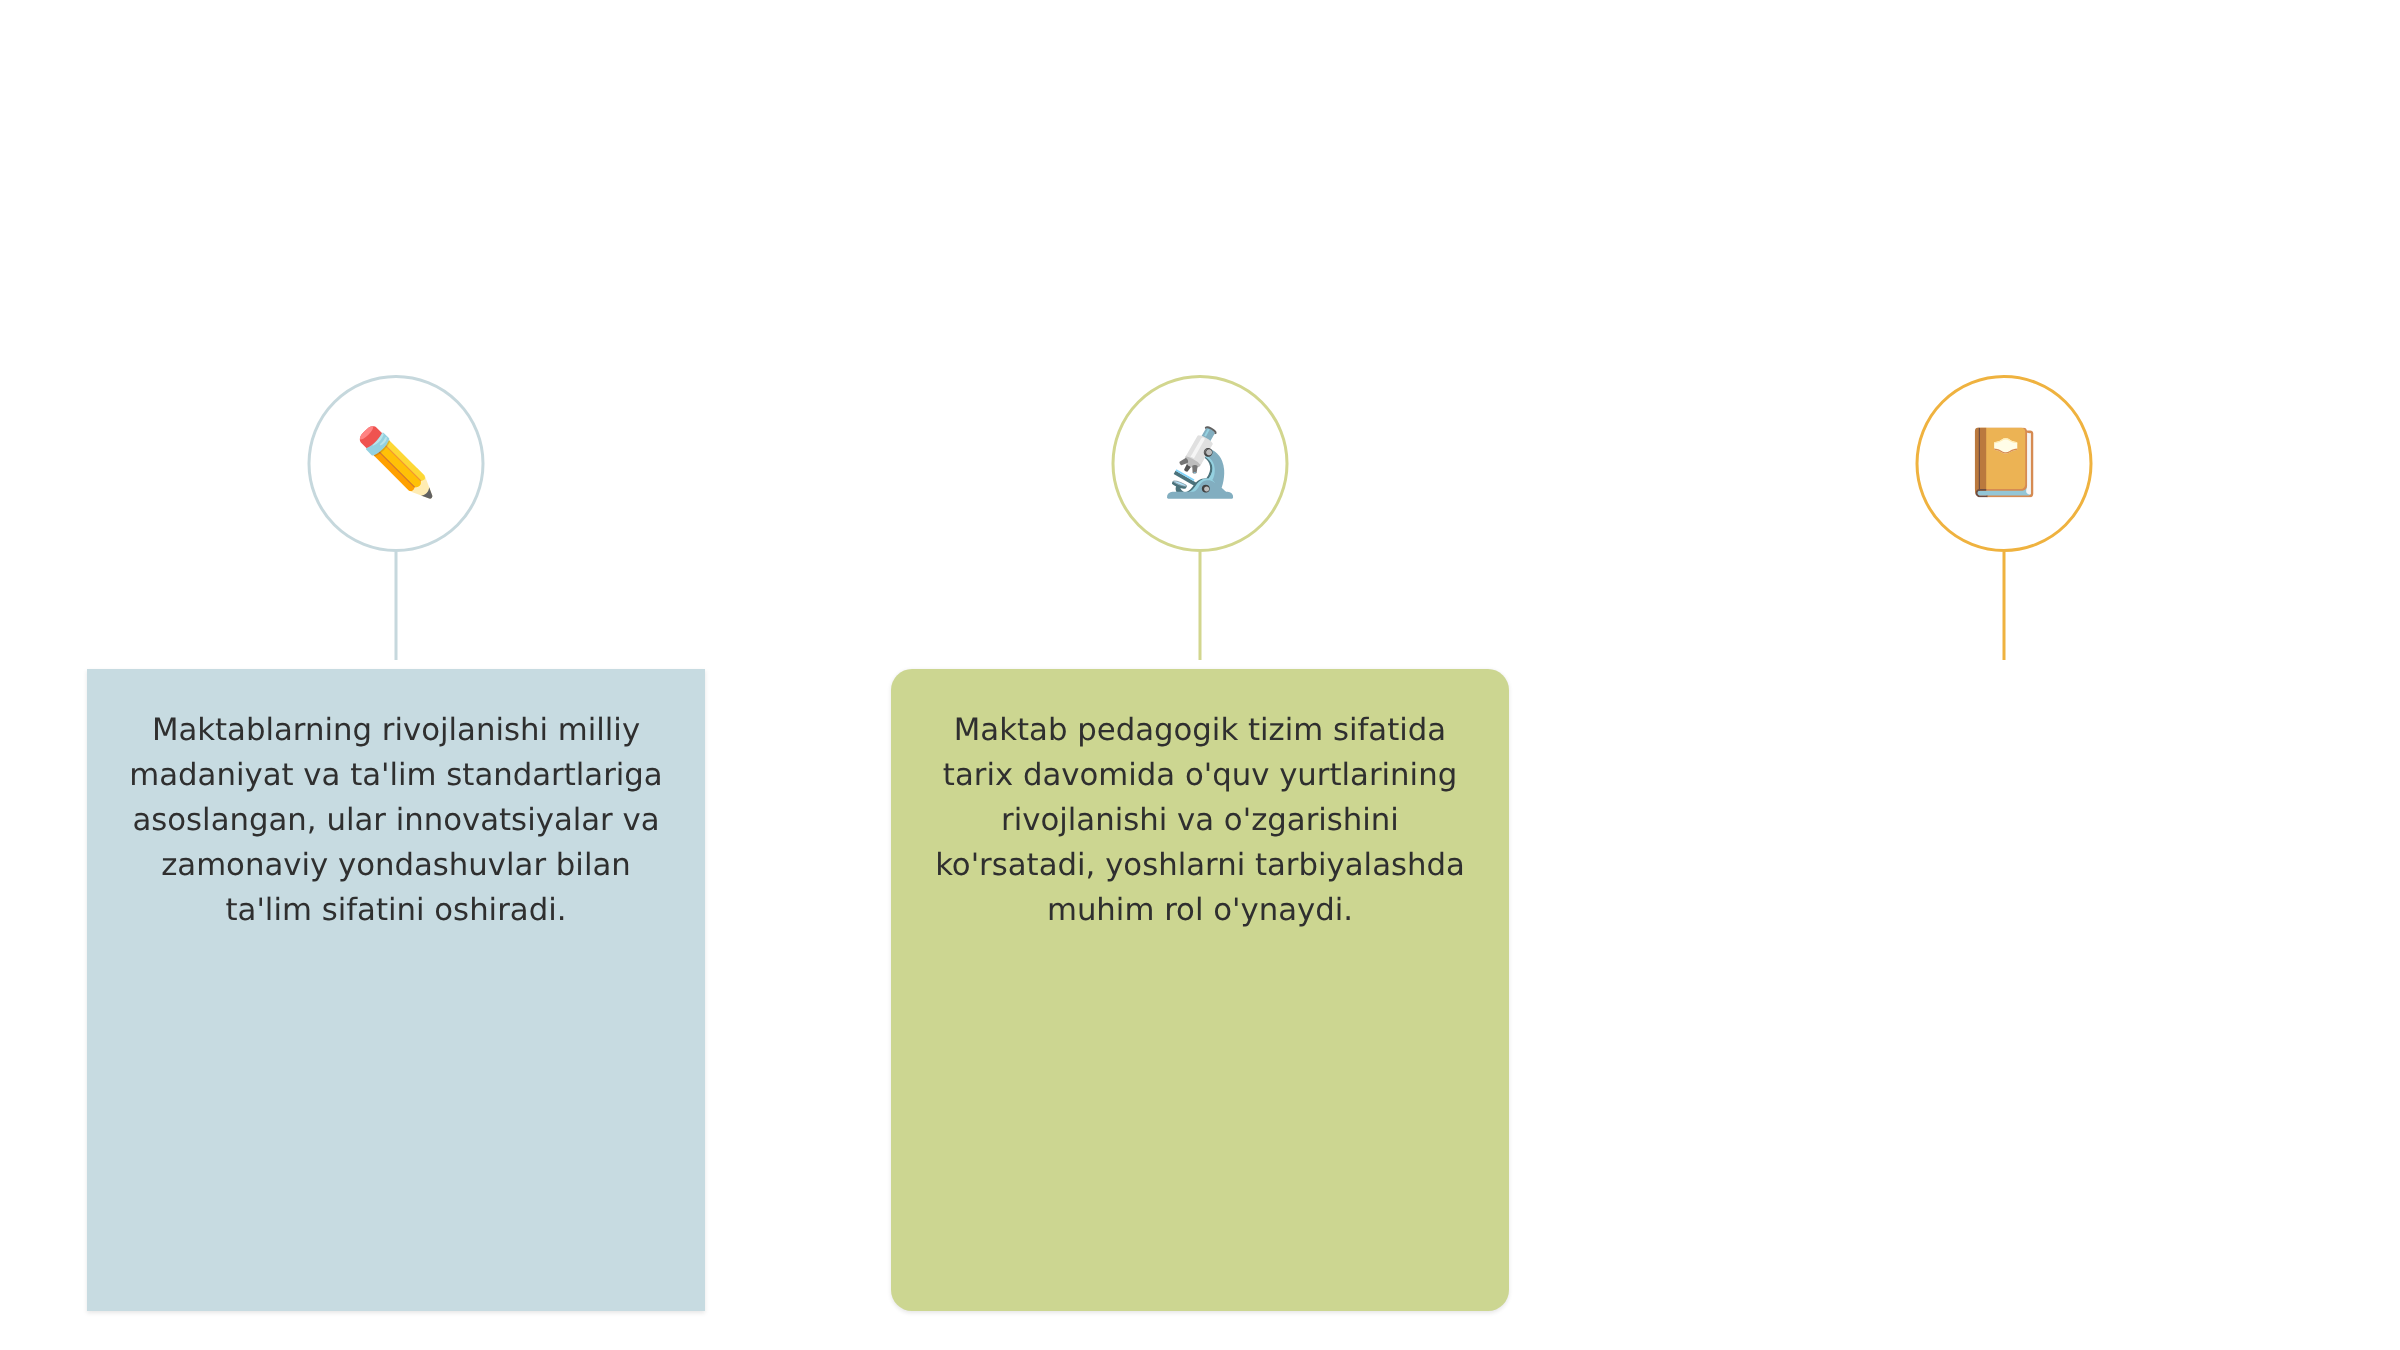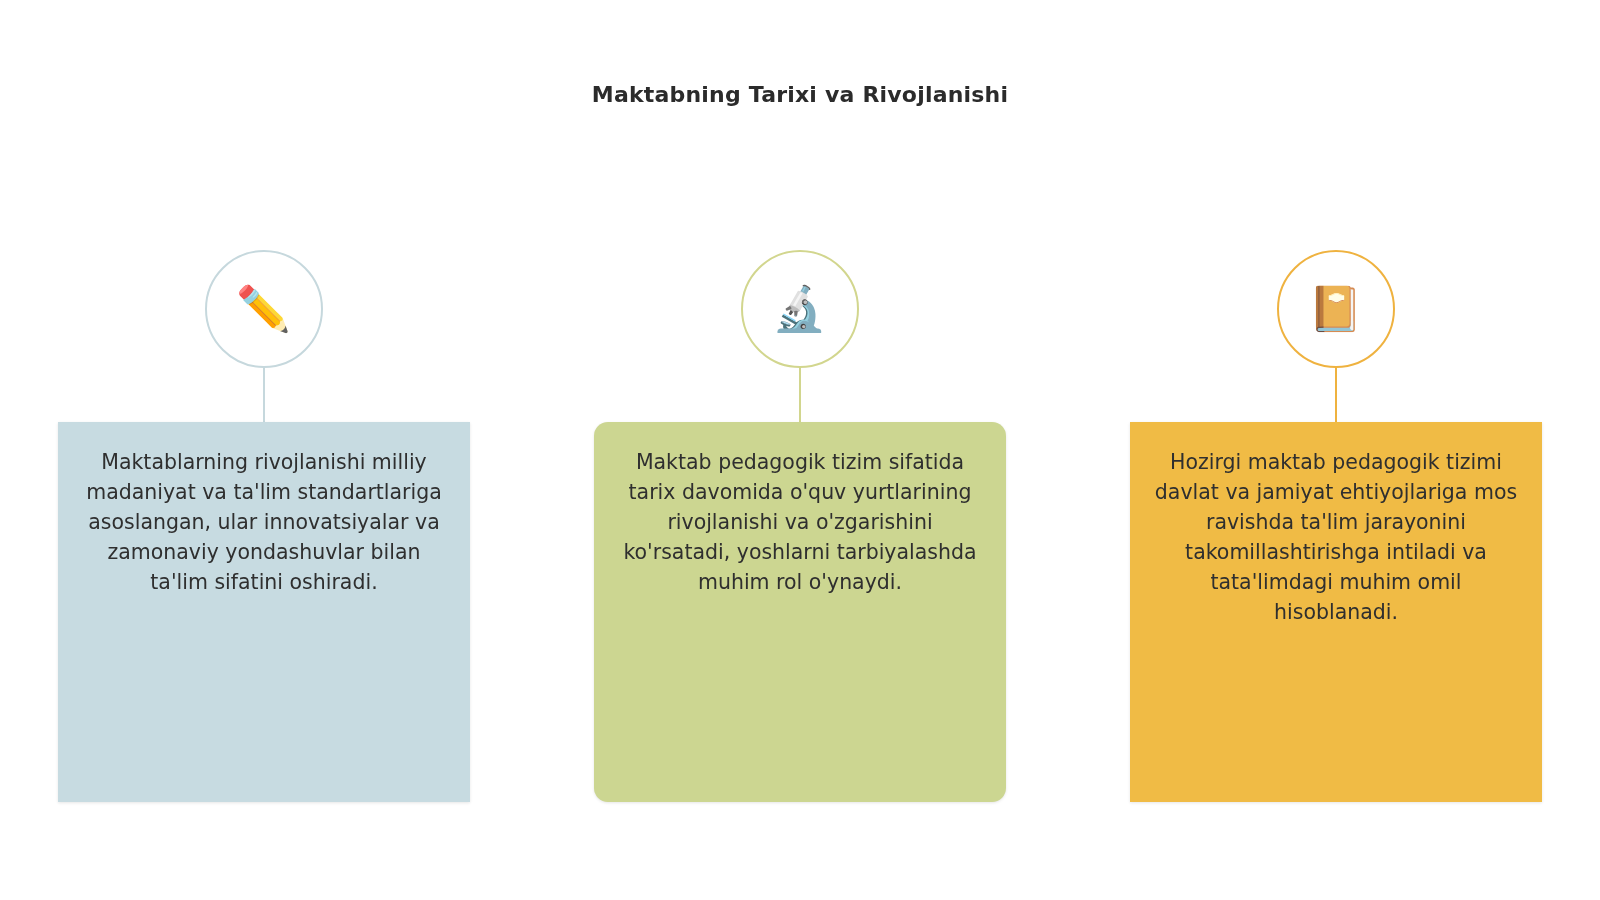--- a/index.html
+++ b/index.html
@@ -78,24 +78,24 @@
     left: 50%;
     transform: translateX(-50%);
     width: 2px;
     height: 72px;
     background: #cccccc;
     z-index: 1;
   }
 
   .card {
     position: absolute;
-    top: 172px;
+    top: 196px;
     left: 0;
     width: 412px;
-    height: 380px;
+    height: 428px;
     box-sizing: border-box;
     padding: 26px 24px 20px 24px;
     z-index: 2;
     box-shadow: 0 1px 3px rgba(0,0,0,0.10);
   }
 
   .card-text {
     font-size: 20.5px;
     line-height: 1.46;
     color: #2f2f2f;
@@ -114,21 +114,20 @@
 
   .col-2 .circle { border-color: #efb23f; }
   .col-2 .stem { background: #efb23f; }
   .col-2 .card { background: #f0bb45; }
 </style>
 </head>
 <body>
 
 <div class="slide">
 
-  <div class="title">Maktabning Tarixi va Rivojlanishi</div>
 
   <div class="columns">
 
     <div class="column col-0">
       <div class="circle">
         <span class="icon-glyph">✏️</span>
       </div>
       <div class="stem"></div>
       <div class="card">
         <div class="card-text">Maktablarning rivojlanishi milliy madaniyat va ta'lim standartlariga asoslangan, ular innovatsiyalar va zamonaviy yondashuvlar bilan ta'lim sifatini oshiradi.</div>
@@ -143,19 +142,16 @@
       <div class="card">
         <div class="card-text">Maktab pedagogik tizim sifatida tarix davomida o'quv yurtlarining rivojlanishi va o'zgarishini ko'rsatadi, yoshlarni tarbiyalashda muhim rol o'ynaydi.</div>
       </div>
     </div>
 
     <div class="column col-2">
       <div class="circle">
         <span class="icon-glyph">📔</span>
       </div>
       <div class="stem"></div>
-      <div class="card">
-        <div class="card-text">Hozirgi maktab pedagogik tizimi davlat va jamiyat ehtiyojlariga mos ravishda ta'lim jarayonini takomillashtirishga intiladi va tata'limdagi muhim omil hisoblanadi.</div>
-      </div>
     </div>
 
   </div>
 </div>
 
 </body></html>

